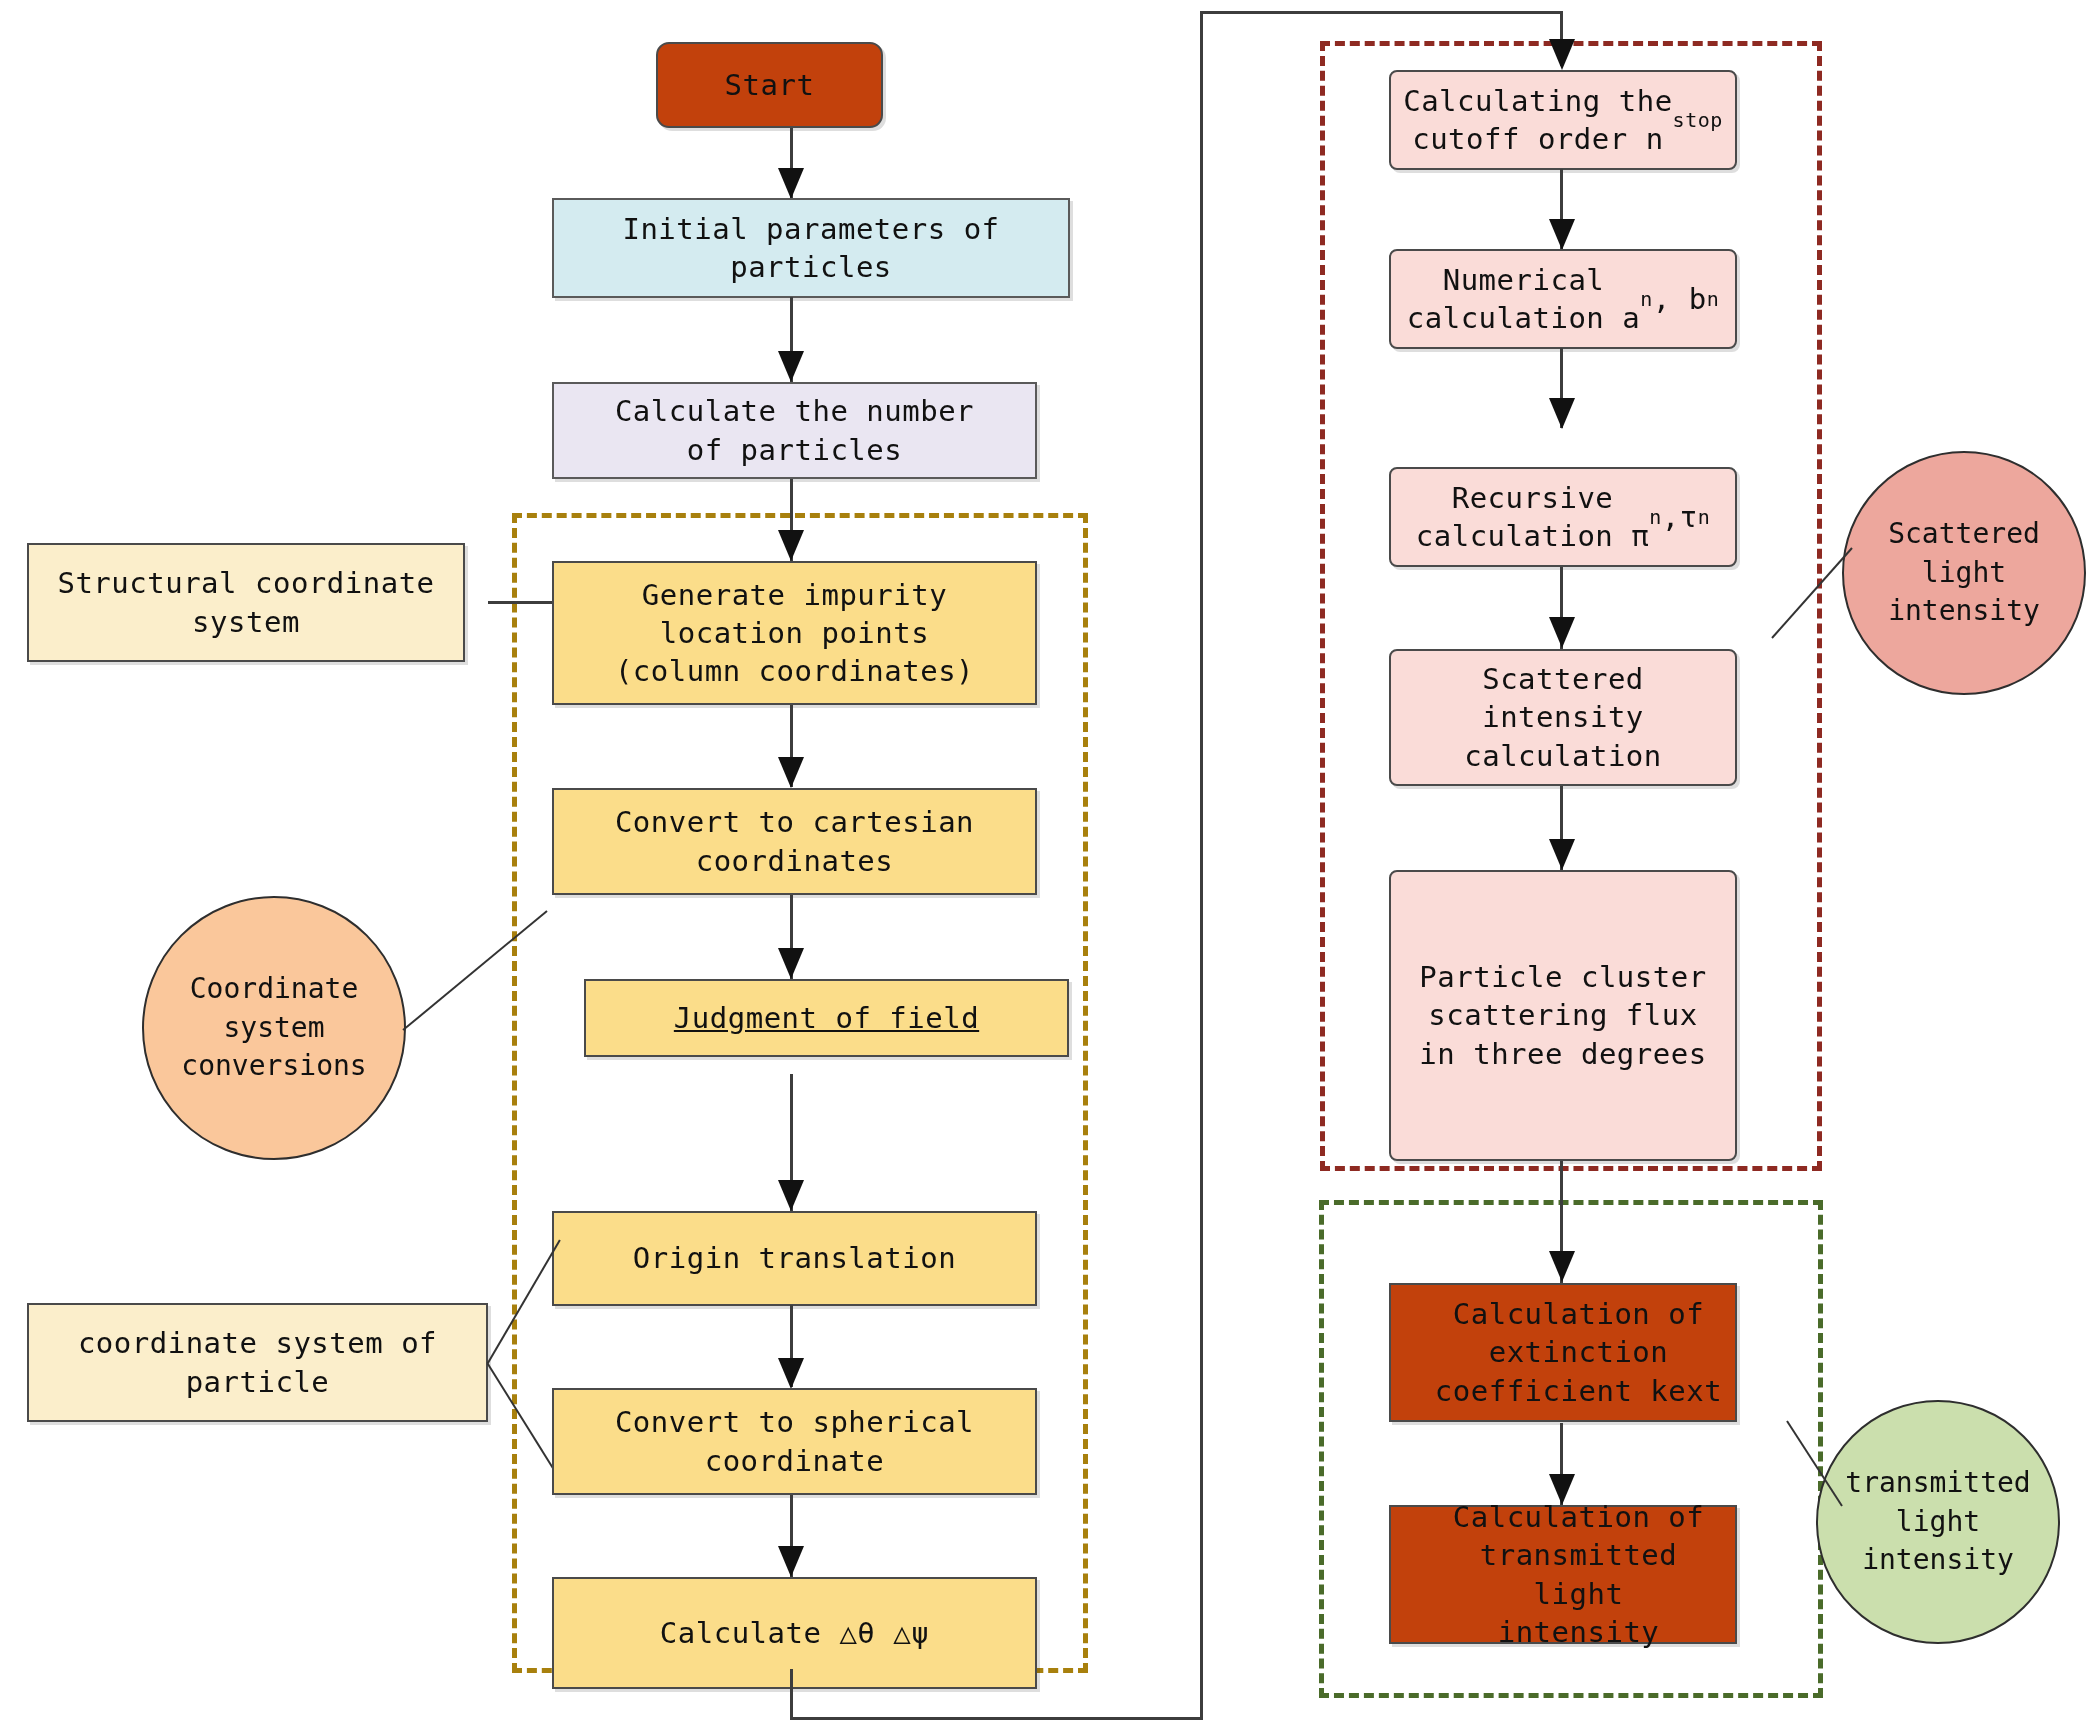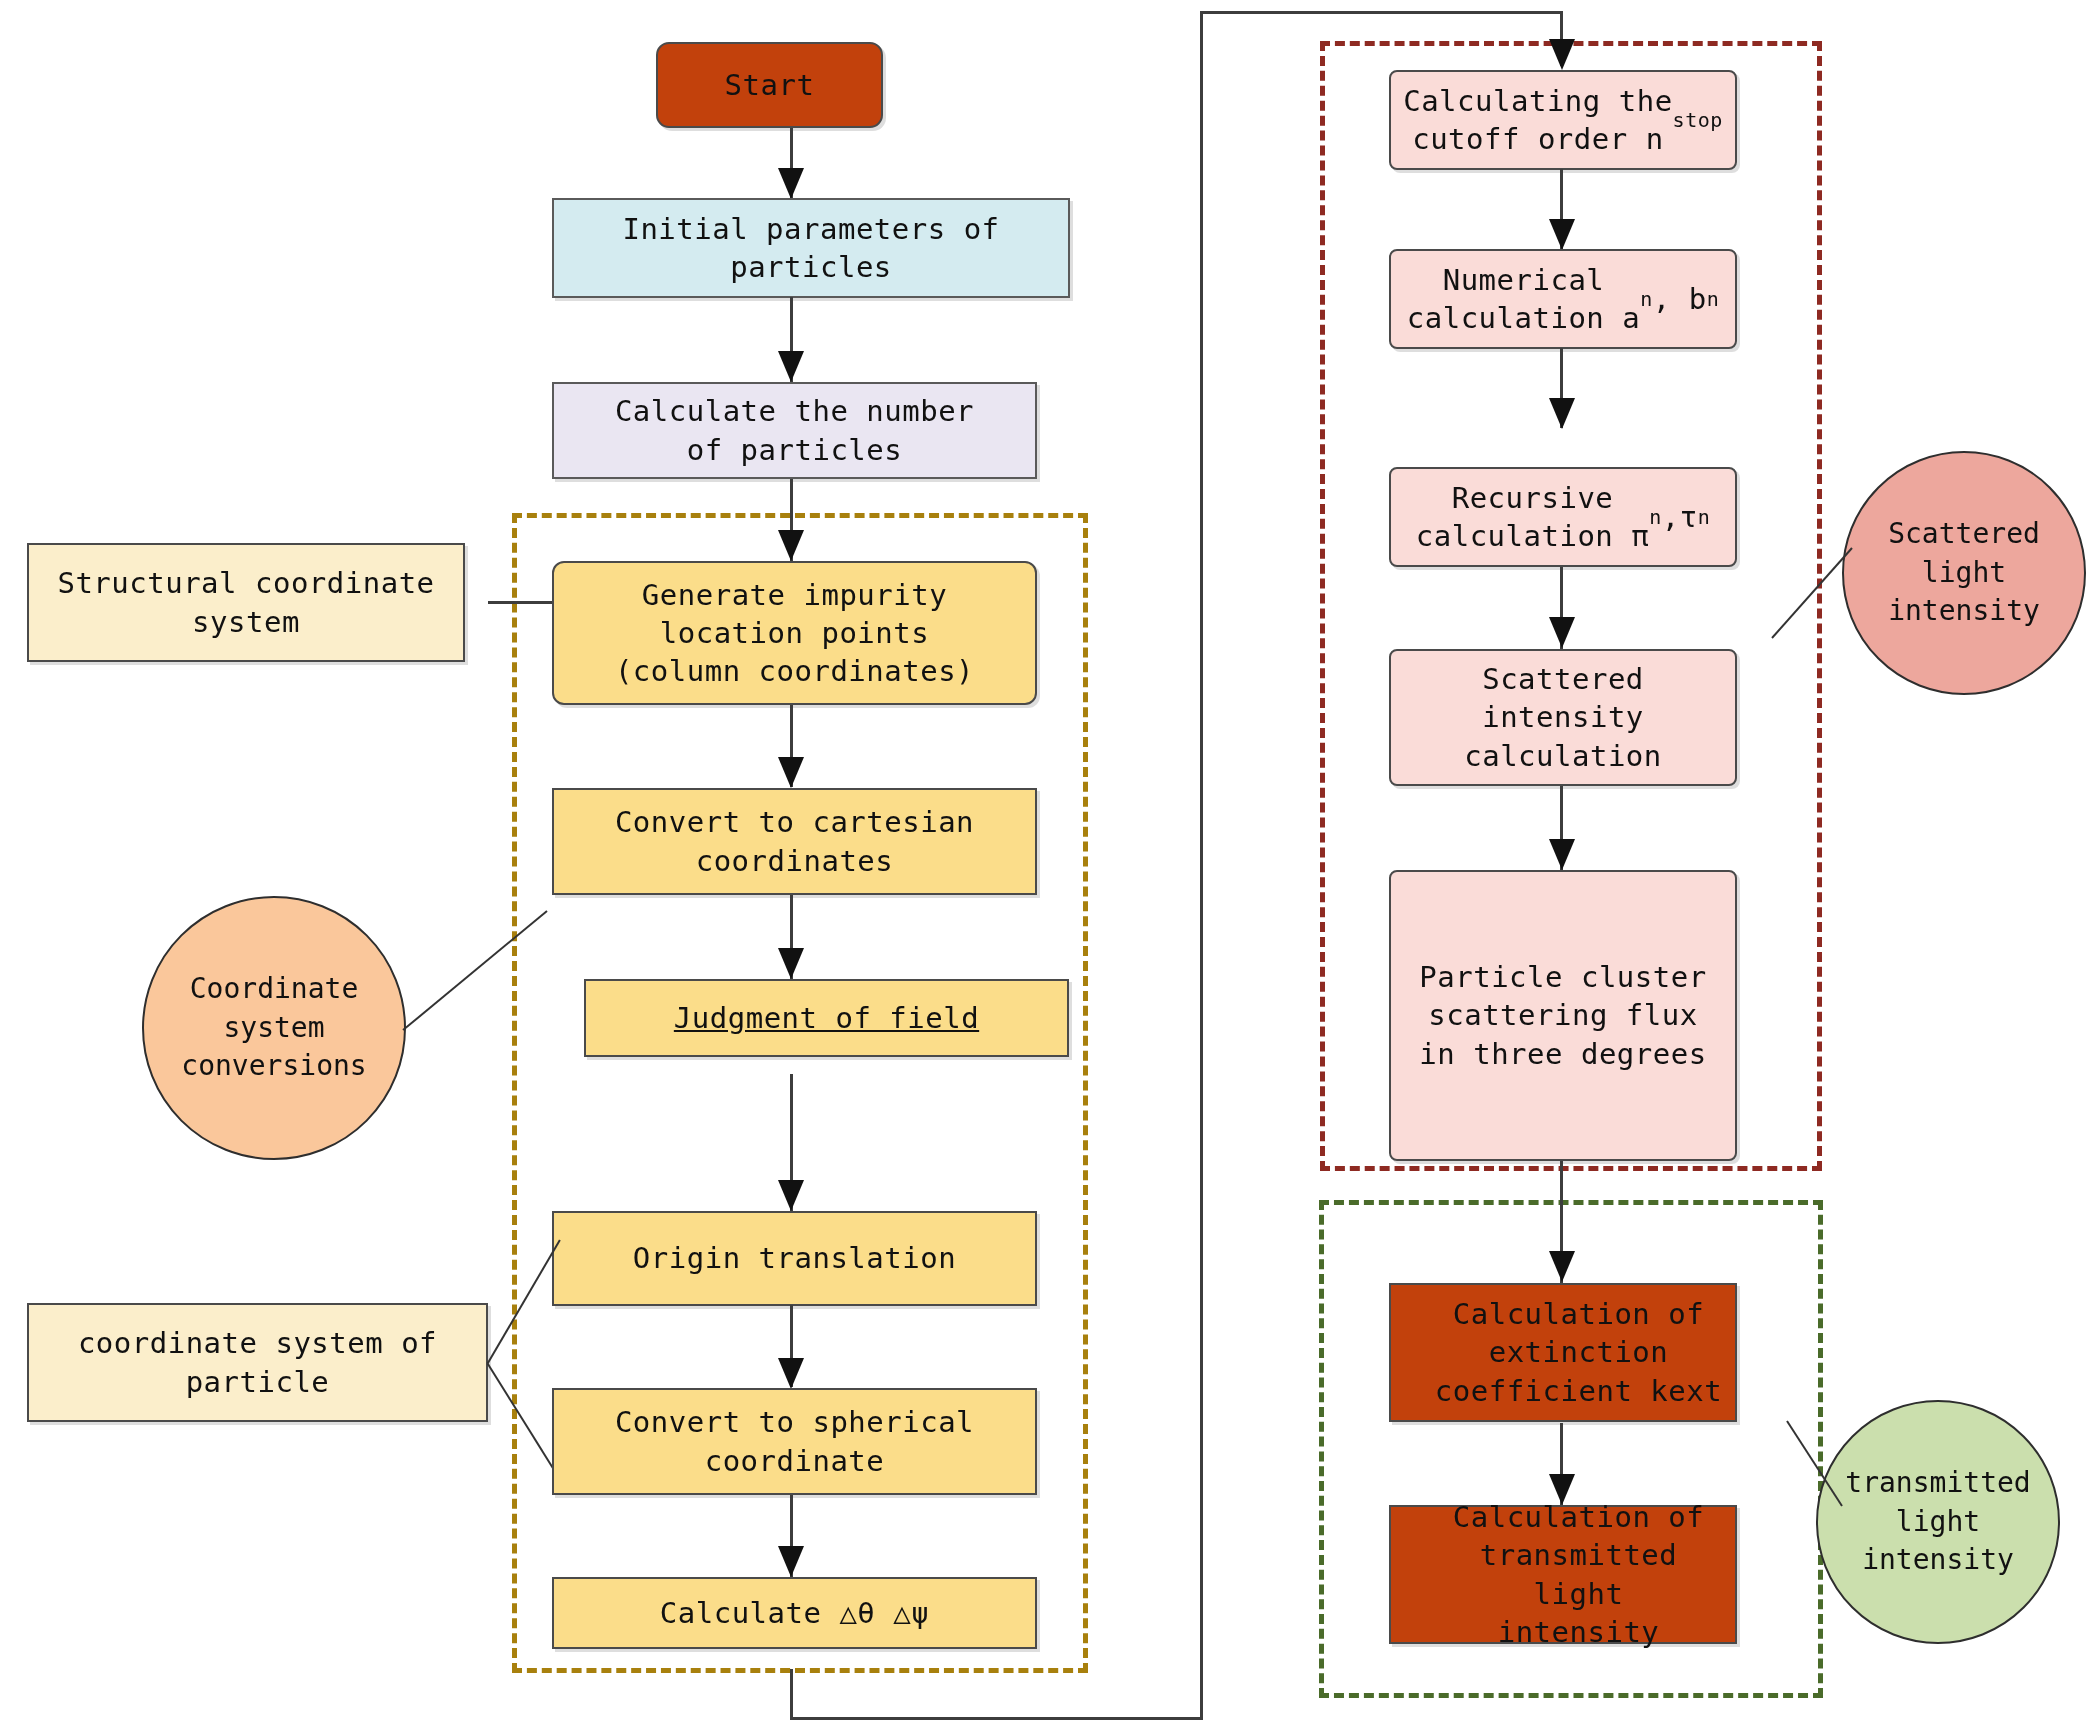--- a/index.html
+++ b/index.html
@@ -120,21 +120,21 @@
   <div class="node lavender" style="left:552px; top:382px; width:485px; height:97px;">Calculate the number
 of particles</div>
 
   <div class="vline" style="left:790px; top:479px; height:82px;"></div>
   <div class="arrow" style="left:778px; top:530px;"></div>
 
   <div class="node cream" style="left:27px; top:543px; width:438px; height:119px;">Structural coordinate
 system</div>
   <div class="hline" style="left:488px; top:601px; width:65px;"></div>
 
-  <div class="node yellow" style="left:552px; top:561px; width:485px; height:144px;border-radius:12px;">Generate impurity
+  <div class="node yellow" style="left:552px; top:561px; width:485px; height:144px;">Generate impurity
 location points
 (column coordinates)</div>
 
   <div class="vline" style="left:790px; top:705px; height:82px;"></div>
   <div class="arrow" style="left:778px; top:757px;"></div>
 
   <div class="node yellow" style="left:552px; top:788px; width:485px; height:107px;">Convert to cartesian
 coordinates</div>
 
   <div class="vline" style="left:790px; top:895px; height:85px;"></div>
@@ -163,21 +163,21 @@
     <line x1="5" y1="268" x2="150" y2="20"></line>
     <line x1="5" y1="268" x2="150" y2="500"></line>
   </svg>
 
   <div class="node yellow" style="left:552px; top:1388px; width:485px; height:107px;">Convert to spherical
 coordinate</div>
 
   <div class="vline" style="left:790px; top:1495px; height:82px;"></div>
   <div class="arrow" style="left:778px; top:1546px;"></div>
 
-  <div class="node yellow" style="left:552px; top:1577px; width:485px; height:72px;">Calculate △θ △ψ</div>
+  <div class="node yellow" style="left:552px; top:1577px; width:485px; height:112px;">Calculate △θ △ψ</div>
 
   <div class="vline" style="left:790px; top:1669px; height:50px;"></div>
 
   <div class="hline" style="left:790px; top:1717px; width:413px;"></div>
 
   <div class="vline" style="left:1200px; top:11px; height:1708px;"></div>
 
   <div class="hline" style="left:1200px; top:11px; width:362px;"></div>
 
   <div class="vline" style="left:1560px; top:11px; height:55px;"></div>

